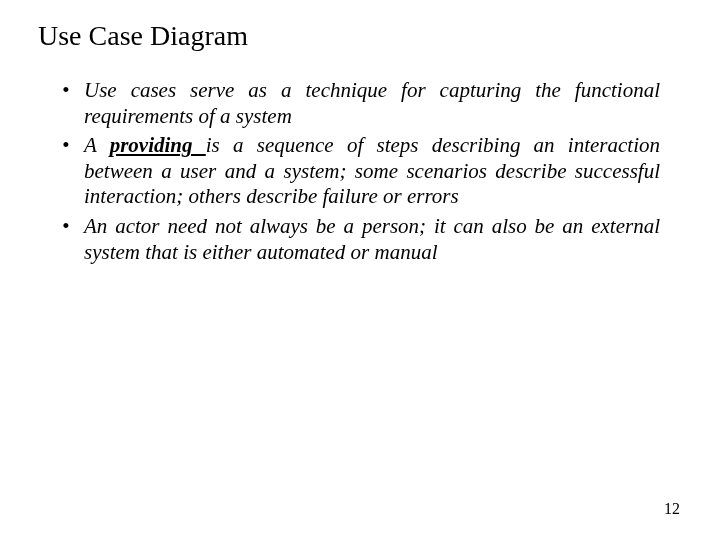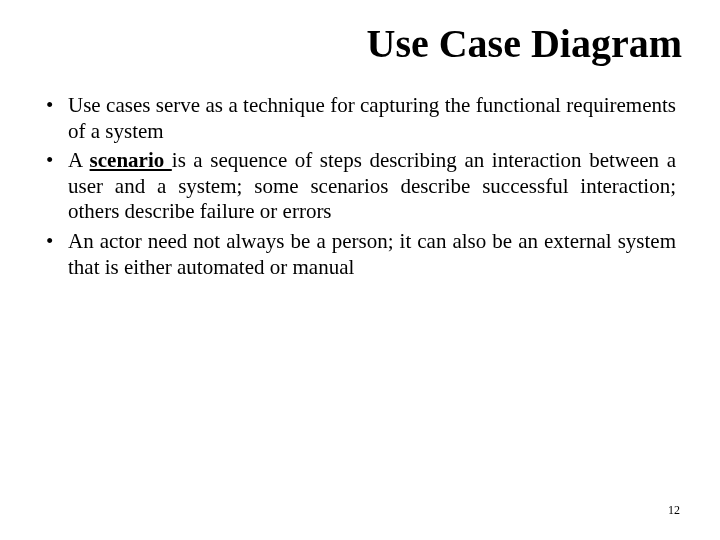--- a/index.html
+++ b/index.html
@@ -12,29 +12,30 @@
     color: #000000;
   }
   .slide {
     width: 720px;
     height: 540px;
     position: relative;
     box-sizing: border-box;
     padding: 20px 38px 0 38px;
   }
   .title {
-    text-align: right;
-    font-size: 40px;
-    font-weight: bold;
+    text-align: left;
+    font-size: 28px;
+    font-weight: normal;
     margin: 0 0 26px 0;
   }
   ul.bullets {
     list-style: none;
-    margin: 0;
+    margin: 16px;
     padding: 0 6px 0 6px;
+    font-style: italic;
   }
   ul.bullets li {
     position: relative;
     font-size: 21px;
     line-height: 1.22;
     text-align: justify;
     padding-left: 24px;
     margin-bottom: 4px;
   }
   ul.bullets li::before {
@@ -43,40 +44,40 @@
     left: 2px;
     top: 0;
     font-size: 21px;
   }
   .b { font-weight: bold; }
   .u { text-decoration: underline; }
   .page-num {
     position: absolute;
     bottom: 22px;
     right: 40px;
-    font-size: 12px;
+    font-size: 16px;
   }
 </style>
 </head>
 <body>
 
 <div class="slide">
 
   <h1 class="title">Use Case Diagram</h1>
 
   <ul class="bullets">
 
     <li>
       <span>Use cases serve as a technique for capturing the functional requirements of a system</span>
     </li>
 
 
 
     <li>
-      <span>A </span><span class="b u">scenario </span><span>is a sequence of steps describing an interaction between a user and a system; some scenarios describe successful interaction; others describe failure or errors</span>
+      <span>A </span><span class="b u">providing </span><span>is a sequence of steps describing an interaction between a user and a system; some scenarios describe successful interaction; others describe failure or errors</span>
     </li>
 
 
     <li>
       <span>An actor need not always be a person; it can also be an external system that is either automated or manual</span>
     </li>
 
   </ul>
 
   <div class="page-num">12</div>

